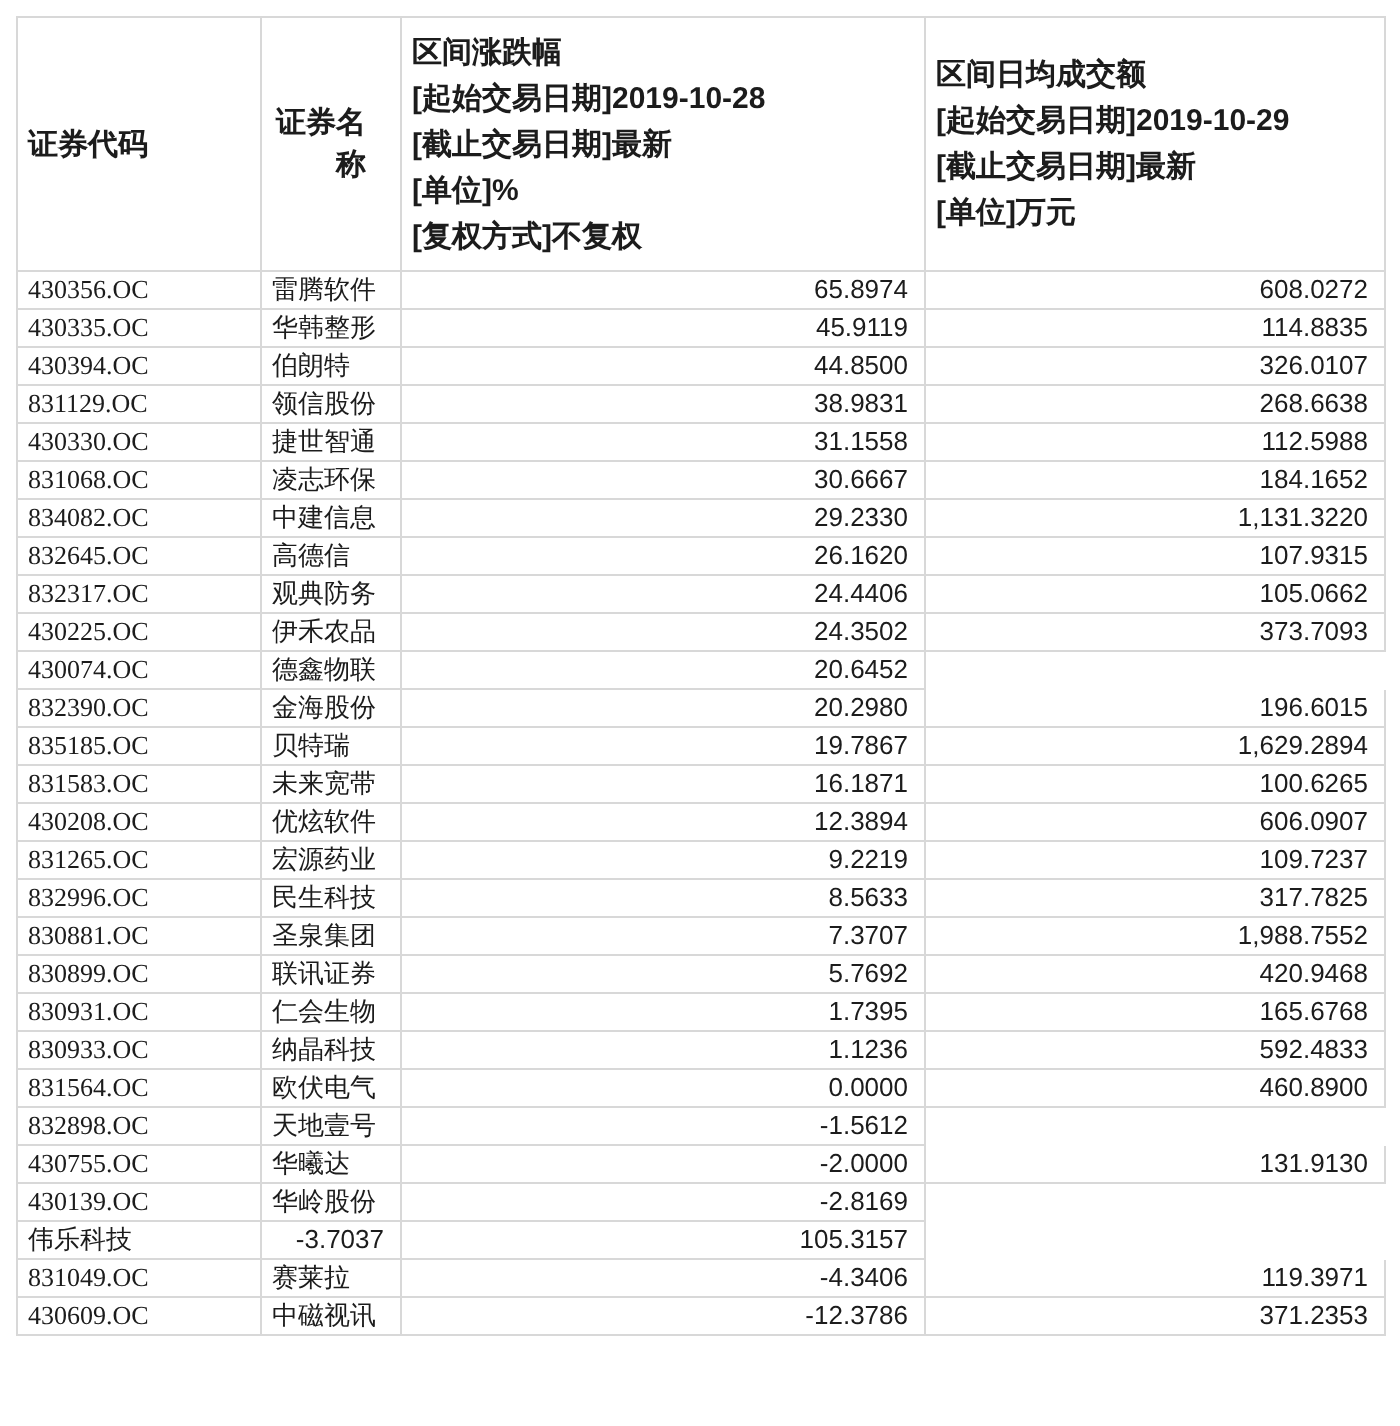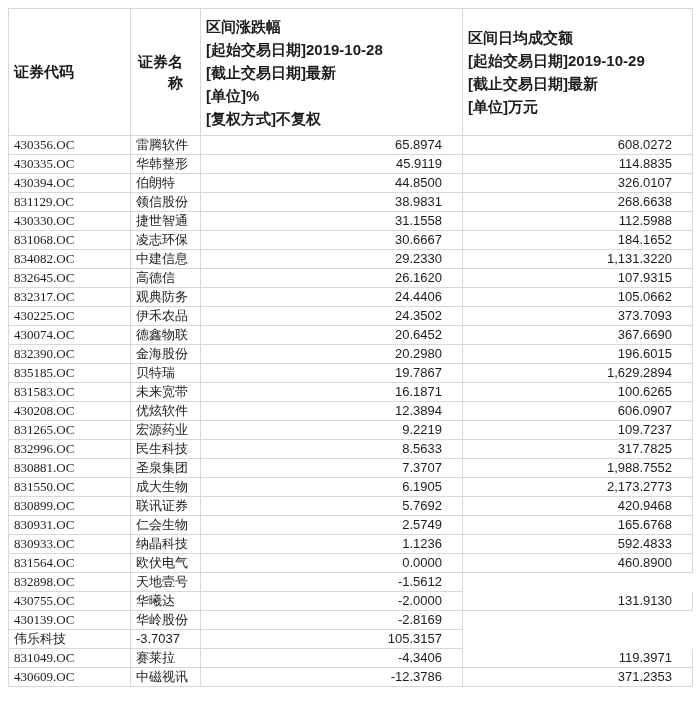--- a/index.html
+++ b/index.html
@@ -22,21 +22,21 @@
   .hdr-cell{ display:flex; align-items:center; font-weight:bold; font-size:15px; }
   .hdr-cell .pad{ padding-left:5px; }
   .hdr-name-wrap{ width:52px; white-space:normal; word-break:break-all; line-height:21px;text-align:right; }
   .hdr-lines{ padding-left:5px; white-space:normal; }
   .hdr-lines div{ line-height:23px; white-space:nowrap; }
 
   
   .row{ height:19px; }
   .row .cell{ font-size:13px; line-height:18px; }
   .cell.left{ text-align:left; padding-left:5px;font-family:Liberation Serif, serif; }
-  .cell.num{ text-align:right; padding-right:20px; font-variant-numeric:tabular-nums; }
+  .cell.num{ text-align:right; padding-right:8px; font-variant-numeric:tabular-nums; }
 </style>
 </head>
 <body>
 
 <div class="sheet">
 
   <div class="hdr-row">
     <div class="cell hdr-cell">
       <span class="pad">证券代码</span>
     </div>
@@ -130,21 +130,20 @@
     <div class="cell left">430225.OC</div>
     <div class="cell left">伊禾农品</div>
     <div class="cell num">24.3502</div>
     <div class="cell num">373.7093</div>
   </div>
 
   <div class="row">
     <div class="cell left">430074.OC</div>
     <div class="cell left">德鑫物联</div>
     <div class="cell num">20.6452</div>
-    <div class="cell num">367.6690</div>
   </div>
 
   <div class="row">
     <div class="cell left">832390.OC</div>
     <div class="cell left">金海股份</div>
     <div class="cell num">20.2980</div>
     <div class="cell num">196.6015</div>
   </div>
 
   <div class="row">
@@ -182,38 +181,32 @@
     <div class="cell num">317.7825</div>
   </div>
 
   <div class="row">
     <div class="cell left">830881.OC</div>
     <div class="cell left">圣泉集团</div>
     <div class="cell num">7.3707</div>
     <div class="cell num">1,988.7552</div>
   </div>
 
-  <div class="row">
-    <div class="cell left">831550.OC</div>
-    <div class="cell left">成大生物</div>
-    <div class="cell num">6.1905</div>
-    <div class="cell num">2,173.2773</div>
-  </div>
 
   <div class="row">
     <div class="cell left">830899.OC</div>
     <div class="cell left">联讯证券</div>
     <div class="cell num">5.7692</div>
     <div class="cell num">420.9468</div>
   </div>
 
   <div class="row">
     <div class="cell left">830931.OC</div>
     <div class="cell left">仁会生物</div>
-    <div class="cell num">2.5749</div>
+    <div class="cell num">1.7395</div>
     <div class="cell num">165.6768</div>
   </div>
 
   <div class="row">
     <div class="cell left">830933.OC</div>
     <div class="cell left">纳晶科技</div>
     <div class="cell num">1.1236</div>
     <div class="cell num">592.4833</div>
   </div>
 

